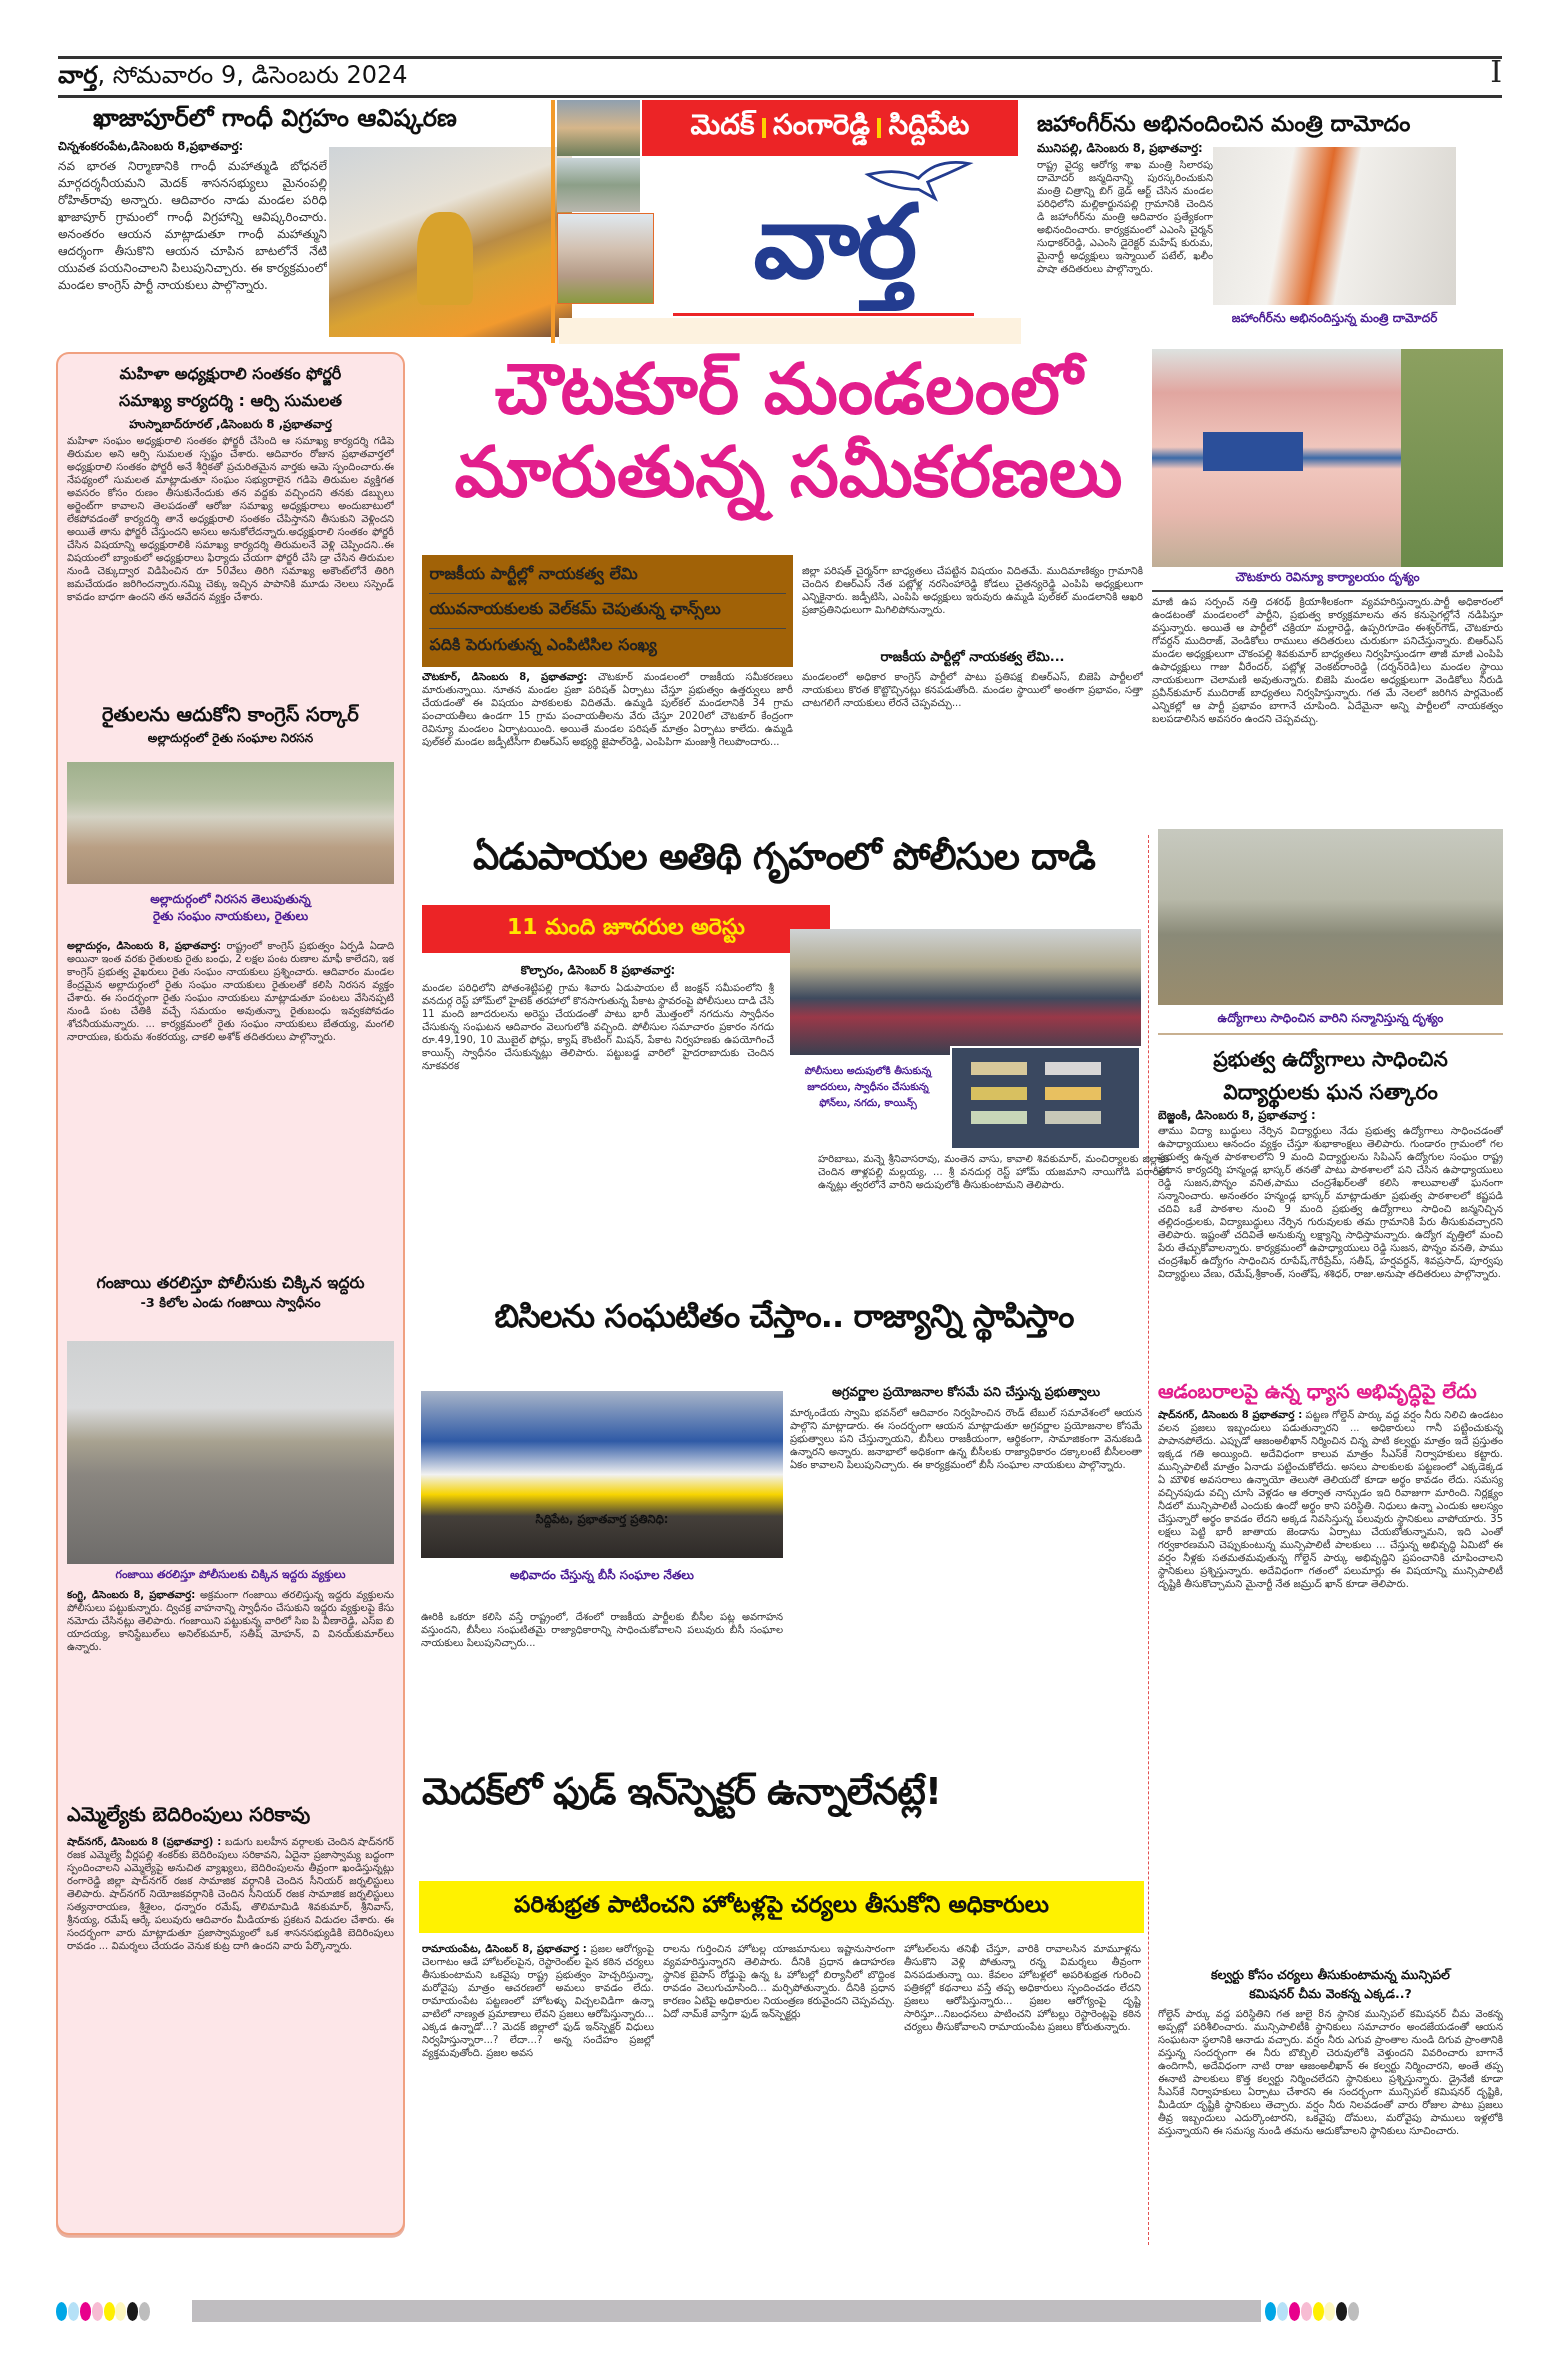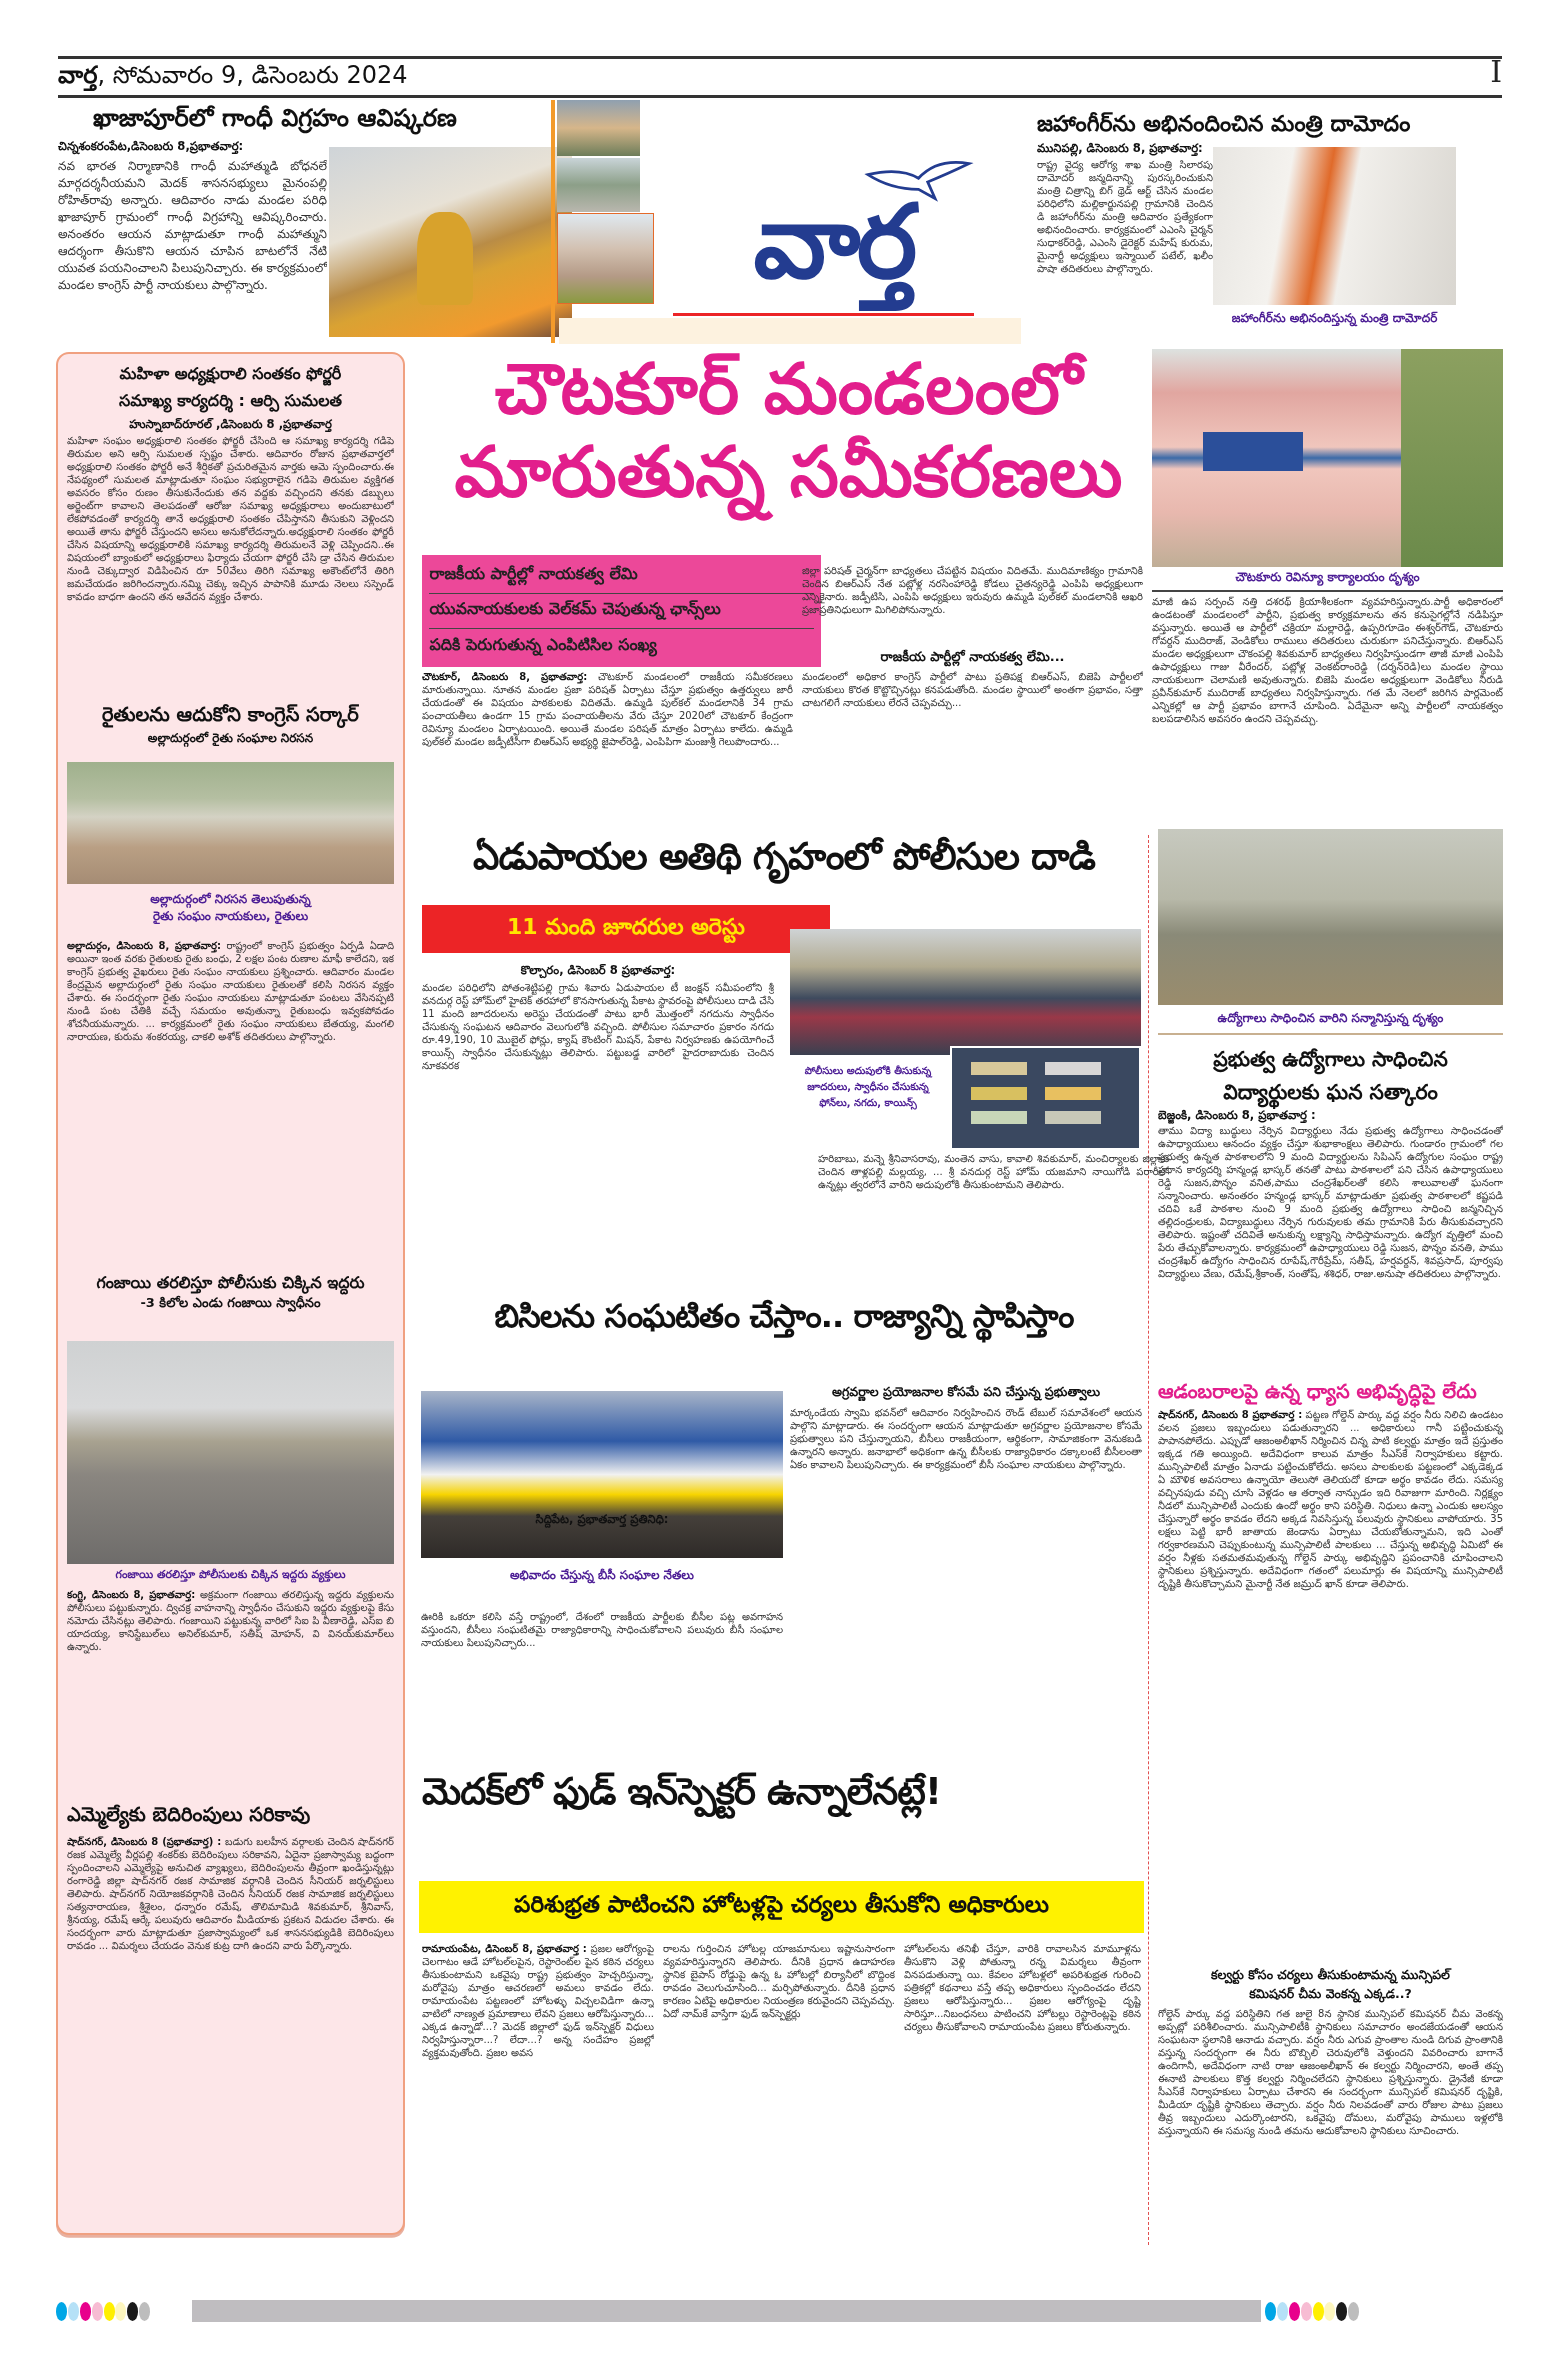--- a/index.html
+++ b/index.html
@@ -34,20 +34,27 @@
 <div class="abs body" style="left:58px;top:158px;width:269px;height:172px;font-size:12px;line-height:17px">నవ భారత నిర్మాణానికి గాంధీ మహాత్ముడి బోధనలే మార్గదర్శనీయమని మెదక్ శాసనసభ్యులు మైనంపల్లి రోహిత్‌రావు అన్నారు. ఆదివారం నాడు మండల పరిధి ఖాజాపూర్ గ్రామంలో గాంధీ విగ్రహాన్ని ఆవిష్కరించారు. అనంతరం ఆయన మాట్లాడుతూ గాంధీ మహాత్ముని ఆదర్శంగా తీసుకొని ఆయన చూపిన బాటలోనే నేటి యువత పయనించాలని పిలుపునిచ్చారు. ఈ కార్యక్రమంలో మండల కాంగ్రెస్ పార్టీ నాయకులు పాల్గొన్నారు.</div>
 <div class="photo" style="left:329px;top:147px;width:243px;height:190px;background:linear-gradient(160deg,#cfd4d8 0%,#e8e2d6 35%,#b98c46 55%,#d9a233 65%,#f29a2e 85%,#6b4a3a 100%)">
   <div style="position:absolute;left:88px;top:65px;width:56px;height:93px;border-radius:40% 40% 10% 10%;background:#d8a22c"></div>
 </div>
 
 <div class="abs" style="left:557px;top:100px;width:464px;height:246px">
   <div class="abs" style="left:0;top:0;width:83px;height:56px;background:linear-gradient(#8fa0b0,#d6b68a,#6d7d5a)"></div>
   <div class="abs" style="left:0;top:58px;width:83px;height:54px;background:linear-gradient(#c9d4d8,#8c9f88,#b9b7ae)"></div>
   <div class="abs" style="left:0;top:113px;width:97px;height:91px;background:linear-gradient(#dfe8ef,#d2c0b0 40%,#b49a86 70%,#8a9a40);border:1.9px solid #e46a2a"></div>
   <div class="abs" style="left:-5.6px;top:0;width:3.7px;height:243px;background:#f39a2a"></div>
+  <div class="abs" style="left:85px;top:0;width:376px;height:56px;background:#ec2426;display:flex;align-items:center;justify-content:center;gap:7.4px;font-size:28px;font-weight:bold;color:#fff">
+    <span>మెదక్</span>
+    <span style="display:inline-block;width:3.7px;height:20.4px;background:#ffd200"></span>
+    <span>సంగారెడ్డి</span>
+    <span style="display:inline-block;width:3.7px;height:20.4px;background:#ffd200"></span>
+    <span>సిద్దిపేట</span>
+  </div>
   <svg class="abs" style="left:306px;top:58px" width="111" height="46" viewBox="0 0 120 50">
     <path d="M5 18 Q40 10 60 22 Q80 0 115 6 Q90 18 70 26 L78 44 L60 34 Q30 34 5 18Z" fill="#fff" stroke="#233c90" stroke-width="3"></path>
   </svg>
   <div class="abs" style="left:119px;top:91px;width:315px;text-align:center;font-size:102px;line-height:102px;font-weight:900;color:#233c90;letter-spacing:-3.7px">వార్త</div>
   <div class="abs" style="left:116px;top:213px;width:301px;height:2.8px;background:#ec2426"></div>
   <div class="abs" style="left:1.9px;top:218px;width:462px;height:26px;background:#fdf2df"></div>
 </div>
 
 <div class="abs hl" style="left:1037px;top:111px;width:519px;font-size:22px">జహాంగీర్‌ను అభినందించిన మంత్రి దామోదం</div>
 <div class="abs dateline" style="left:1037px;top:141px;width:195px;font-size:11.6px">మునిపల్లి, డిసెంబరు 8, ప్రభాతవార్త:</div>
@@ -87,21 +94,21 @@
 <div class="abs hl" style="left:67px;top:1803px;width:327px;font-size:19.5px">ఎమ్మెల్యేకు బెదిరింపులు సరికావు</div>
 <div class="abs body" style="left:67px;top:1835px;width:327px;height:390px">
   <span class="dateline">షాద్‌నగర్, డిసెంబరు 8 (ప్రభాతవార్త) :</span>
   <span>బడుగు బలహీన వర్గాలకు చెందిన షాద్‌నగర్ రజక ఎమ్మెల్యే వీర్లపల్లి శంకర్‌కు బెదిరింపులు సరికావని, ఏదైనా ప్రజాస్వామ్య బద్ధంగా స్పందించాలని ఎమ్మెల్యేపై అనుచిత వ్యాఖ్యలు, బెదిరింపులను తీవ్రంగా ఖండిస్తున్నట్లు రంగారెడ్డి జిల్లా షాద్‌నగర్ రజక సామాజిక వర్గానికి చెందిన సీనియర్ జర్నలిస్టులు తెలిపారు. షాద్‌నగర్ నియోజకవర్గానికి చెందిన సీనియర్ రజక సామాజిక జర్నలిస్టులు సత్యనారాయణ, శ్రీశైలం, ధన్నారం రమేష్, తొలిమామిడి శివకుమార్, శ్రీనివాస్, శ్రీనయ్య, రమేష్ ఆర్కే పలువురు ఆదివారం మీడియాకు ప్రకటన విడుదల చేశారు. ఈ సందర్భంగా వారు మాట్లాడుతూ ప్రజాస్వామ్యంలో ఒక శాసనసభ్యుడికి బెదిరింపులు రావడం ... విమర్శలు చేయడం వెనుక కుట్ర దాగి ఉందని వారు పేర్కొన్నారు.</span>
 </div>
 
 <div class="abs" style="left:436px;top:348px;width:705px;font-size:70px;line-height:83px;font-weight:900;color:#e21e8c;text-align:center">
   <div>చౌటకూర్ మండలంలో</div>
   <div>మారుతున్న సమీకరణలు</div>
 </div>
-<div class="abs" style="left:422px;top:555px;width:399px;background:#ec4899;padding:3.7px 7.4px">
+<div class="abs" style="left:422px;top:555px;width:371px;background:#a16207;padding:3.7px 7.4px">
   <div style="font-size:16px;font-weight:bold;padding:5.6px 0;border-bottom:1.9px solid #444">రాజకీయ పార్టీల్లో నాయకత్వ లేమి</div>
   <div style="font-size:16px;font-weight:bold;padding:5.6px 0;border-bottom:1.9px solid #444">యువనాయకులకు వెల్‌కమ్ చెపుతున్న ఛాన్స్‌లు</div>
   <div style="font-size:16px;font-weight:bold;padding:5.6px 0">పదికి పెరుగుతున్న ఎంపిటిసిల సంఖ్య</div>
 </div>
 <div class="abs body" style="left:422px;top:670px;width:371px;height:147px">
   <span class="dateline">చౌటకూర్, డిసెంబరు 8, ప్రభాతవార్త:</span>
   <span>చౌటకూర్ మండలంలో రాజకీయ సమీకరణలు మారుతున్నాయి. నూతన మండల ప్రజా పరిషత్ ఏర్పాటు చేస్తూ ప్రభుత్వం ఉత్తర్వులు జారీ చేయడంతో ఈ విషయం పాఠకులకు విదితమే. ఉమ్మడి పుల్‌కల్ మండలానికి 34 గ్రామ పంచాయతీలు ఉండగా 15 గ్రామ పంచాయతీలను వేరు చేస్తూ 2020లో చౌటకూర్ కేంద్రంగా రెవిన్యూ మండలం ఏర్పాటయింది. అయితే మండల పరిషత్ మాత్రం ఏర్పాటు కాలేదు. ఉమ్మడి పుల్‌కల్ మండల జడ్పీటీసీగా బిఆర్ఎస్ అభ్యర్థి జైపాల్‌రెడ్డి, ఎంపిపిగా మంజుశ్రీ గెలుపొందారు...</span>
 </div>
 <div class="abs body" style="left:802px;top:564px;width:341px;height:83px">జిల్లా పరిషత్ చైర్మన్‌గా బాధ్యతలు చేపట్టిన విషయం విదితమే. ముదిమాణిక్యం గ్రామానికి చెందిన బిఆర్ఎస్ నేత పట్లోళ్ల నరసింహారెడ్డి కోడలు చైతన్యరెడ్డి ఎంపిపి అధ్యక్షులుగా ఎన్నికైనారు. జడ్పీటిసి, ఎంపిపి అధ్యక్షులు ఇరువురు ఉమ్మడి పుల్‌కల్ మండలానికి ఆఖరి ప్రజాప్రతినిధులుగా మిగిలిపోనున్నారు.</div>
 <div class="abs hl" style="left:802px;top:649px;width:341px;text-align:center;font-size:13px">రాజకీయ పార్టీల్లో నాయకత్వ లేమి...</div>

